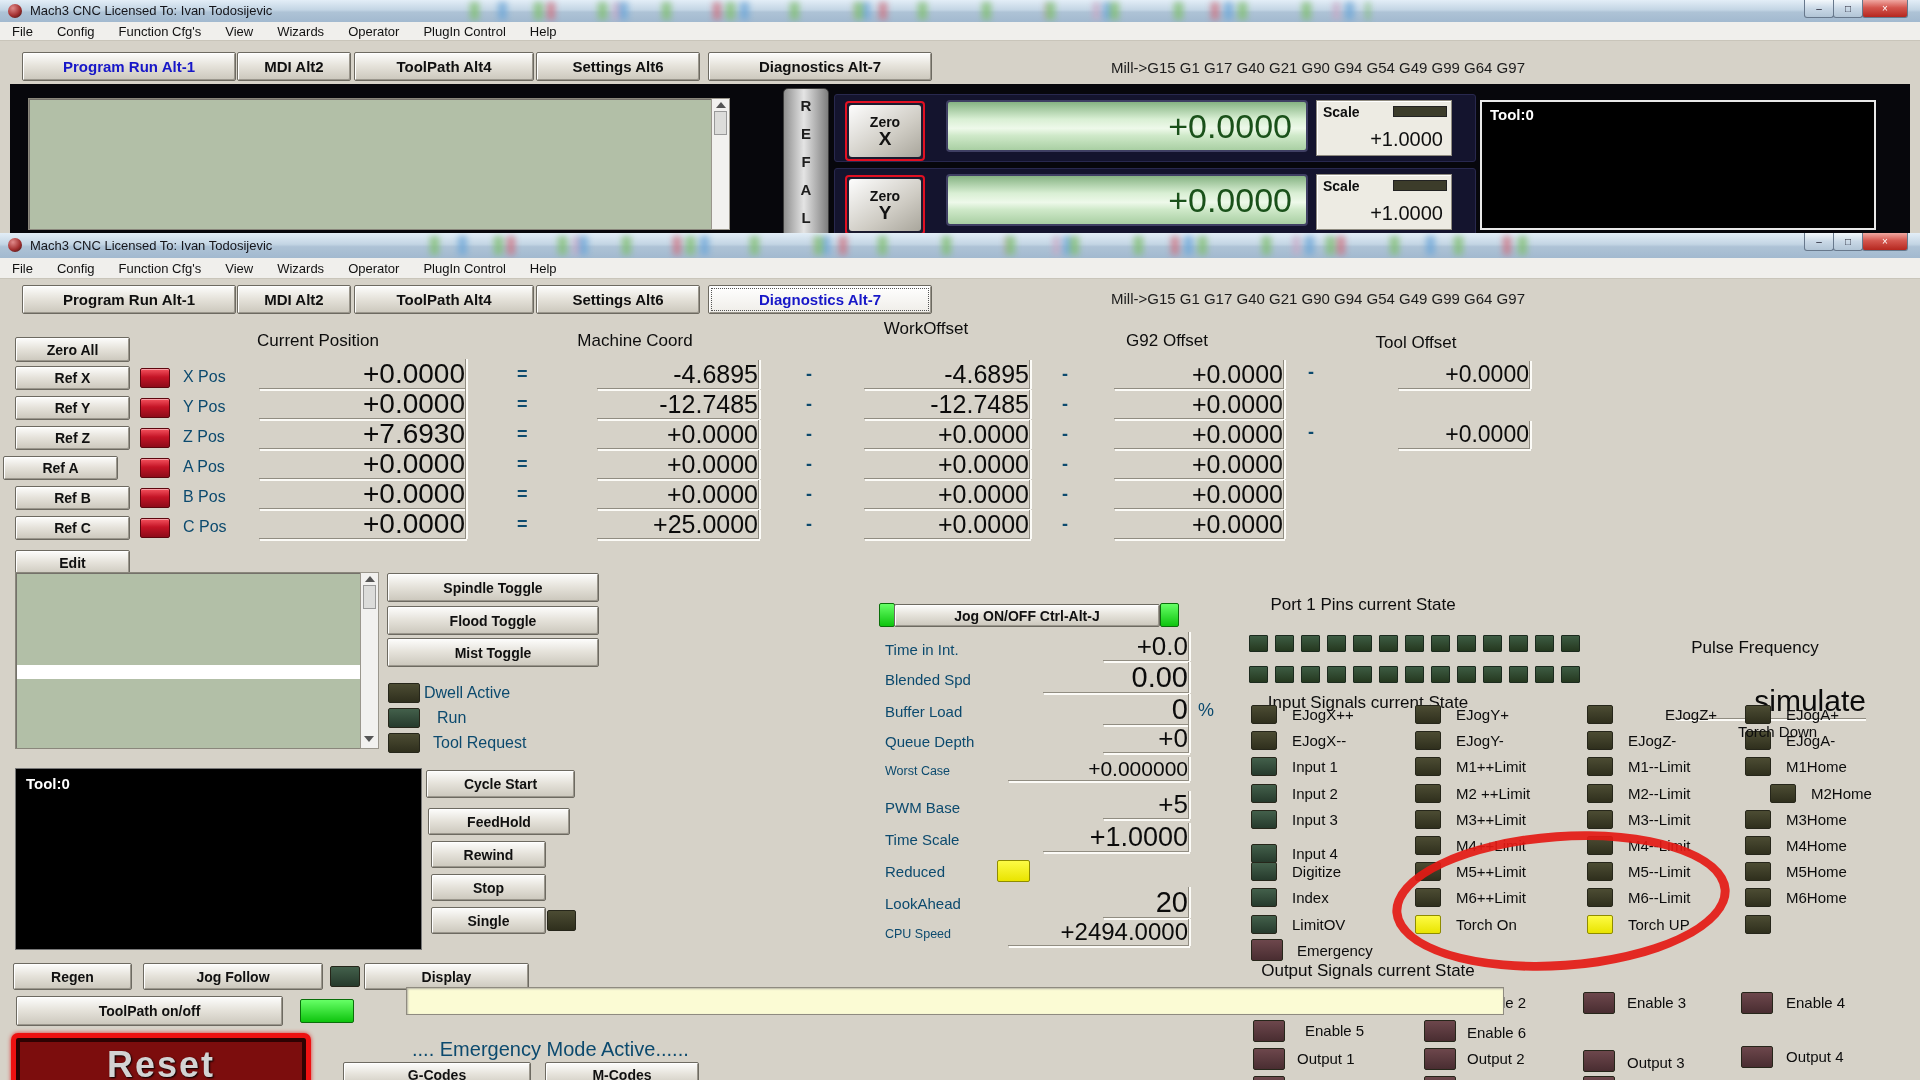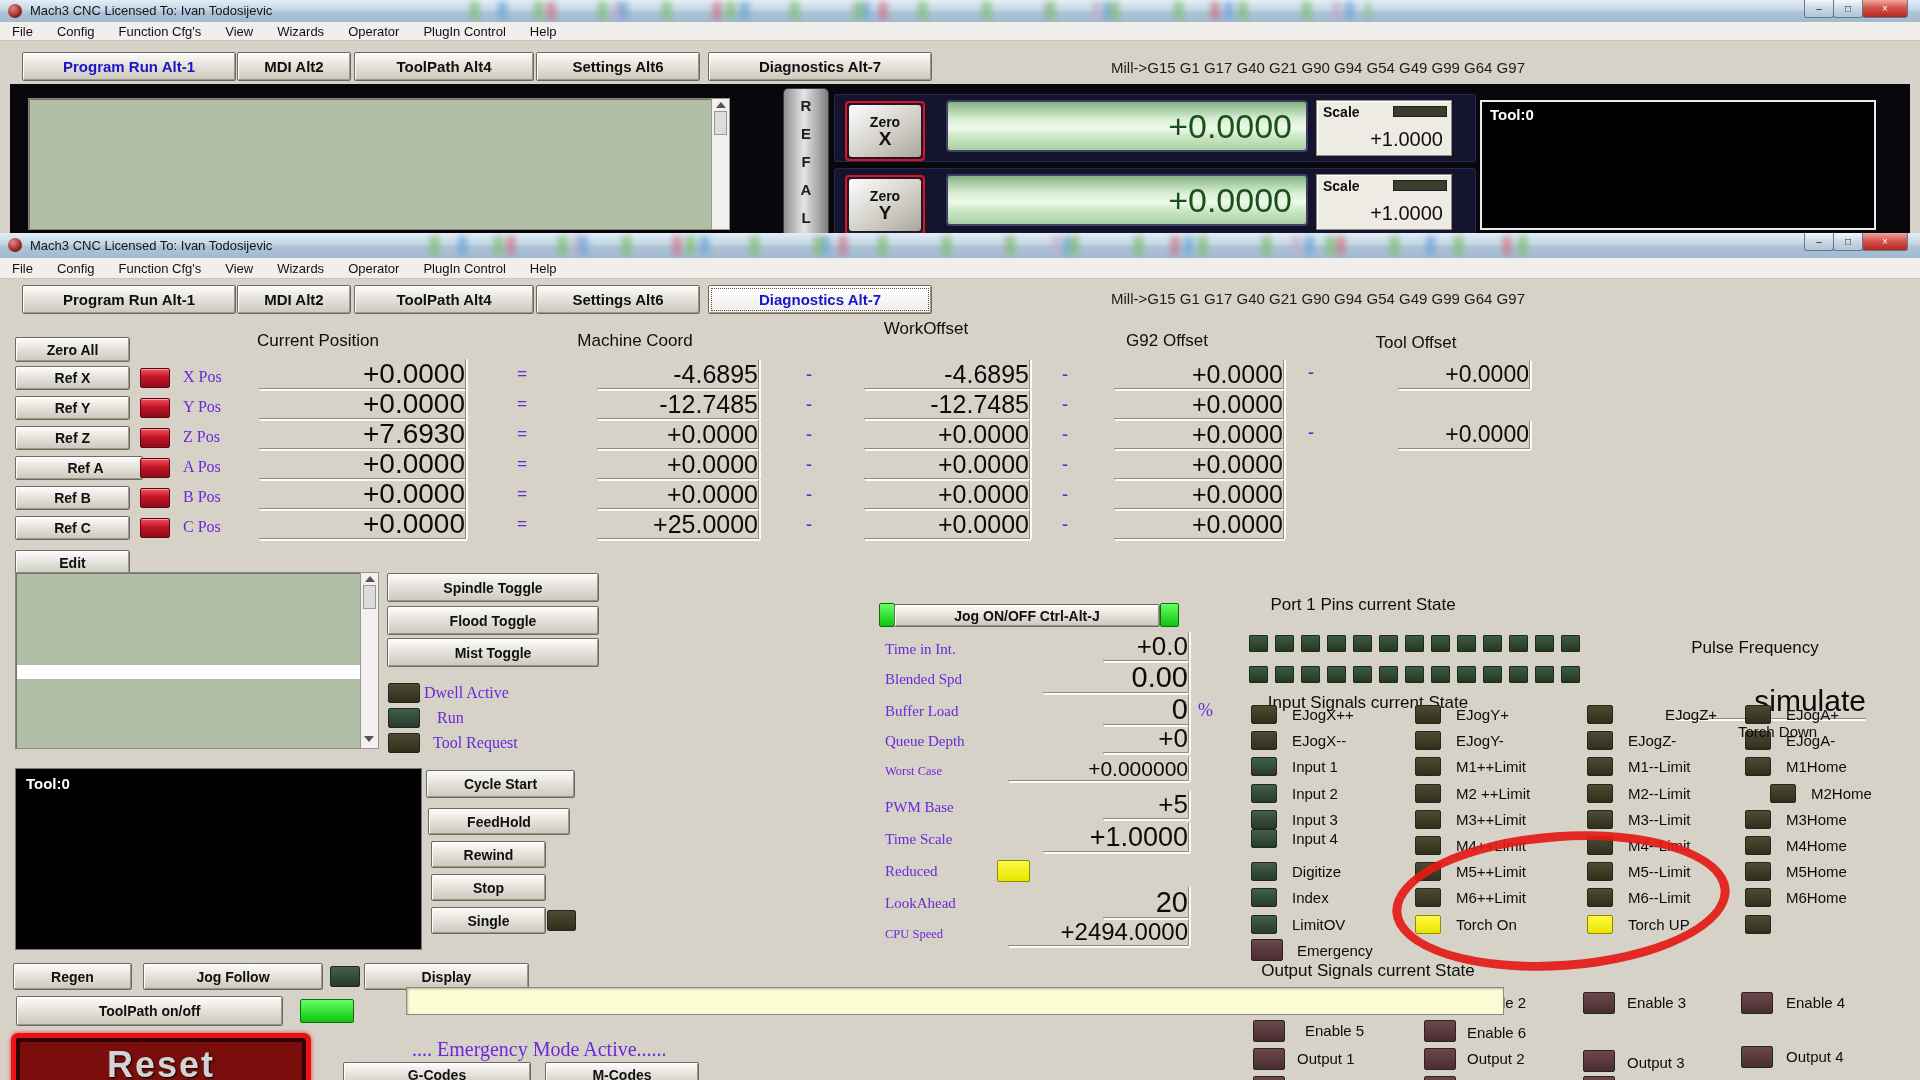--- a/index.html
+++ b/index.html
@@ -29,21 +29,21 @@
   .hdr{font-size:17px;color:#0d0d0d;white-space:nowrap;transform:translateX(-50%);}
   .led{border-radius:2px;border:1px solid #26261a;}
   .lr{background:linear-gradient(180deg,#f4525e,#c41426 45%,#8e0c1a);border-color:#5e060e;box-shadow:inset 0 1px 0 rgba(255,255,255,.45);}
   .lg{background:linear-gradient(180deg,#43604b,#263a2c);}
   .lo{background:linear-gradient(180deg,#4c4c33,#2f2f1d);}
   .ly{background:linear-gradient(180deg,#fdfb45,#e9e400);border-color:#8f8c00;}
   .lm{background:linear-gradient(180deg,#6d474c,#492d31);}
   .lbg{background:linear-gradient(180deg,#66ff66,#0ec40e);border-color:#0a6e0a;}
   .vtext{text-align:right;white-space:nowrap;color:#0b0b0b;}
   .vbox{border-right:1px solid #918d82;border-bottom:1px solid #918d82;box-shadow:1px 2px 0 #fcfbf7,2px 0 0 #fcfbf7;}
-  .lbl{font-size:15px;color:#6d28d9;white-space:nowrap;font-family:Liberation Serif, serif;}
+  .lbl{font-size:15px;color:#0c4a6e;white-space:nowrap;}
   .sig{font-size:15px;color:#0d0d0d;white-space:nowrap;}
   .srow{position:absolute;left:0;display:flex;align-items:center;height:18px;}
   .srow .led{width:24px;height:17px;margin-right:15px;flex:0 0 auto;}
   .pinrow{position:absolute;display:flex;gap:7px;}
   .pin{width:17px;height:15px;border:1px solid #1b2a1e;border-radius:1px;background:linear-gradient(180deg,#3d5c43,#25381f);}
   .greenlist{background:#b2bfa7;border:1px solid #8a877c;box-shadow:inset 1px 1px 0 #74716a;}
   .sbar{background:#f2f1ef;border:1px solid #9a968c;}
   .sarrow{width:0;height:0;border-left:5px solid transparent;border-right:5px solid transparent;margin:3px auto;}
   .dro{background:linear-gradient(180deg,#86b383 0%,#d9efd4 36%,#eef9ea 55%,#cfe9c9 70%,#a9cfa3 100%);
     border:2px solid #3f3f63;border-radius:4px;color:#1a511a;font-size:34px;text-align:right;}
@@ -207,21 +207,21 @@
     <div class="abs vtext vbox" style="left:259px;top:186px;width:206px;height:29px;font-size:28px;line-height:29px;">+7.6930</div>
     <div class="abs lbl" style="left:517px;top:191px;font-weight:bold;font-size:18px;">=</div>
     <div class="abs vtext vbox" style="left:597px;top:187px;width:161px;height:28px;font-size:25px;line-height:28px;">+0.0000</div>
     <div class="abs lbl" style="left:806px;top:191px;font-weight:bold;font-size:18px;">-</div>
     <div class="abs vtext vbox" style="left:864px;top:187px;width:165px;height:28px;font-size:25px;line-height:28px;">+0.0000</div>
     <div class="abs lbl" style="left:1062px;top:191px;font-weight:bold;font-size:18px;">-</div>
     <div class="abs vtext vbox" style="left:1114px;top:187px;width:169px;height:28px;font-size:25px;line-height:28px;">+0.0000</div>
     <div class="abs lbl" style="left:1308px;top:189px;font-weight:bold;font-size:18px;">-</div>
     <div class="abs vtext vbox" style="left:1398px;top:188px;width:131px;height:27px;font-size:23px;line-height:27px;">+0.0000</div>
 
-    <div class="abs btn" style="left:15px;top:223px;width:113px;height:22px;padding-left:13px;">Ref A</div>
+    <div class="abs btn" style="left:3px;top:223px;width:113px;height:22px;">Ref A</div>
     <div class="abs led lr" style="left:140px;top:225px;width:28px;height:18px;"></div>
     <div class="abs lbl" style="left:183px;top:225px;font-size:16px;">A Pos</div>
     <div class="abs vtext vbox" style="left:259px;top:216px;width:206px;height:29px;font-size:28px;line-height:29px;">+0.0000</div>
     <div class="abs lbl" style="left:517px;top:221px;font-weight:bold;font-size:18px;">=</div>
     <div class="abs vtext vbox" style="left:597px;top:217px;width:161px;height:28px;font-size:25px;line-height:28px;">+0.0000</div>
     <div class="abs lbl" style="left:806px;top:221px;font-weight:bold;font-size:18px;">-</div>
     <div class="abs vtext vbox" style="left:864px;top:217px;width:165px;height:28px;font-size:25px;line-height:28px;">+0.0000</div>
     <div class="abs lbl" style="left:1062px;top:221px;font-weight:bold;font-size:18px;">-</div>
     <div class="abs vtext vbox" style="left:1114px;top:217px;width:169px;height:28px;font-size:25px;line-height:28px;">+0.0000</div>
 
@@ -354,21 +354,21 @@
           <span class="sig">Input 1</span>
         </div>
       <div class="srow" style="top:79px;">
           <span class="led lg"></span>
           <span class="sig">Input 2</span>
         </div>
       <div class="srow" style="top:105px;">
           <span class="led lg"></span>
           <span class="sig">Input 3</span>
         </div>
-      <div class="srow" style="top:124px;">
+      <div class="srow" style="top:139px;">
           <span class="led lg"></span>
           <span class="sig">Input 4</span>
         </div>
       <div class="srow" style="top:157px;">
           <span class="led lg"></span>
           <span class="sig">Digitize</span>
         </div>
       <div class="srow" style="top:183px;">
           <span class="led lg"></span>
           <span class="sig">Index</span>

